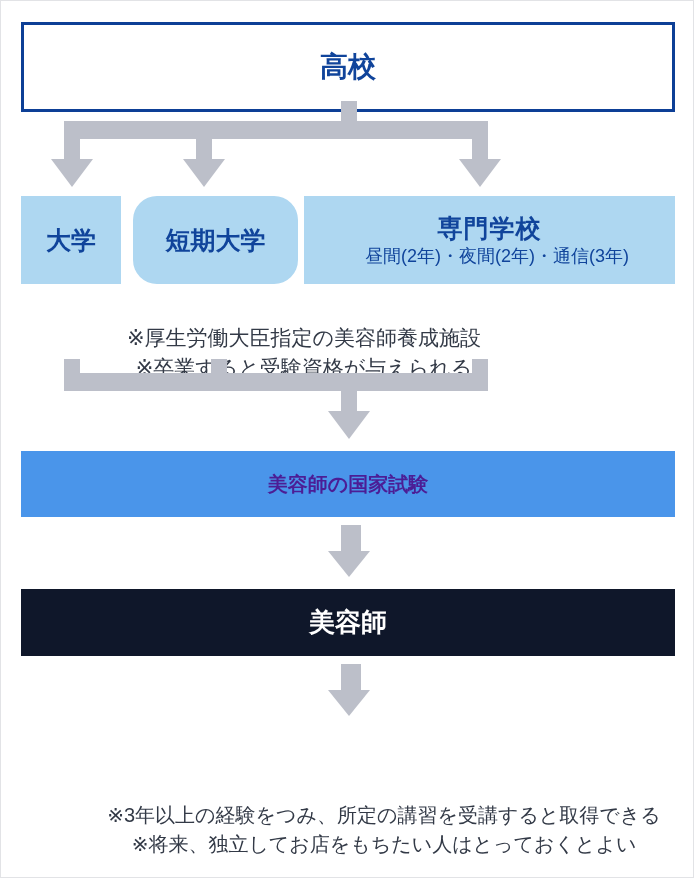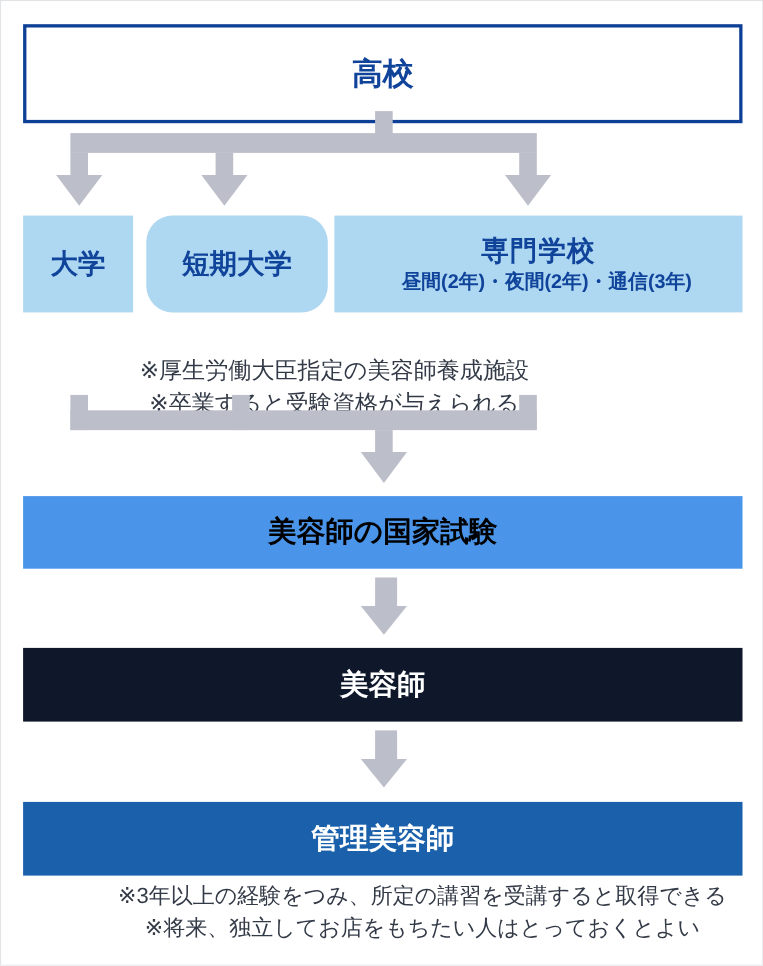--- a/index.html
+++ b/index.html
@@ -53,33 +53,33 @@
   .node-junior { left: 132px; width: 165px; font-size: 25px; font-weight: bold; border-radius: 24px; }
   .node-voc    { left: 303px; width: 371px; }
 
   .voc-title {
     font-size: 25px;
     font-weight: bold;
     letter-spacing: 1px;
   }
   .voc-sub {
     font-size: 18px;
-    font-weight: bold;
+    font-weight: normal;
     margin-top: 3px;
     margin-left: 15px;
   }
 
   .node-exam {
     left: 20px;
     top: 450px;
     width: 654px;
     height: 66px;
     background: #4a95ea;
-    color: #000000;
-    font-size: 26px;
+    color: #4c1d95;
+    font-size: 20px;
     font-weight: bold;
   }
   .node-stylist {
     left: 20px;
     top: 588px;
     width: 654px;
     height: 67px;
     background: #0f172a;
     color: #ffffff;
     font-size: 26px;
@@ -215,20 +215,17 @@
   <div class="conn stem-a2"></div>
   <div class="head-sm head-a2"></div>
 
   <div class="node node-stylist">
     <span>美容師</span>
   </div>
 
   <div class="conn stem-a3"></div>
   <div class="head-sm head-a3"></div>
 
-  <div class="node node-manager">
-    <span>管理美容師</span>
-  </div>
 
   <div class="note note-manager">※3年以上の経験をつみ、所定の講習を受講すると取得できる
 ※将来、独立してお店をもちたい人はとっておくとよい</div>
 
 </div>
 
 </body></html>

